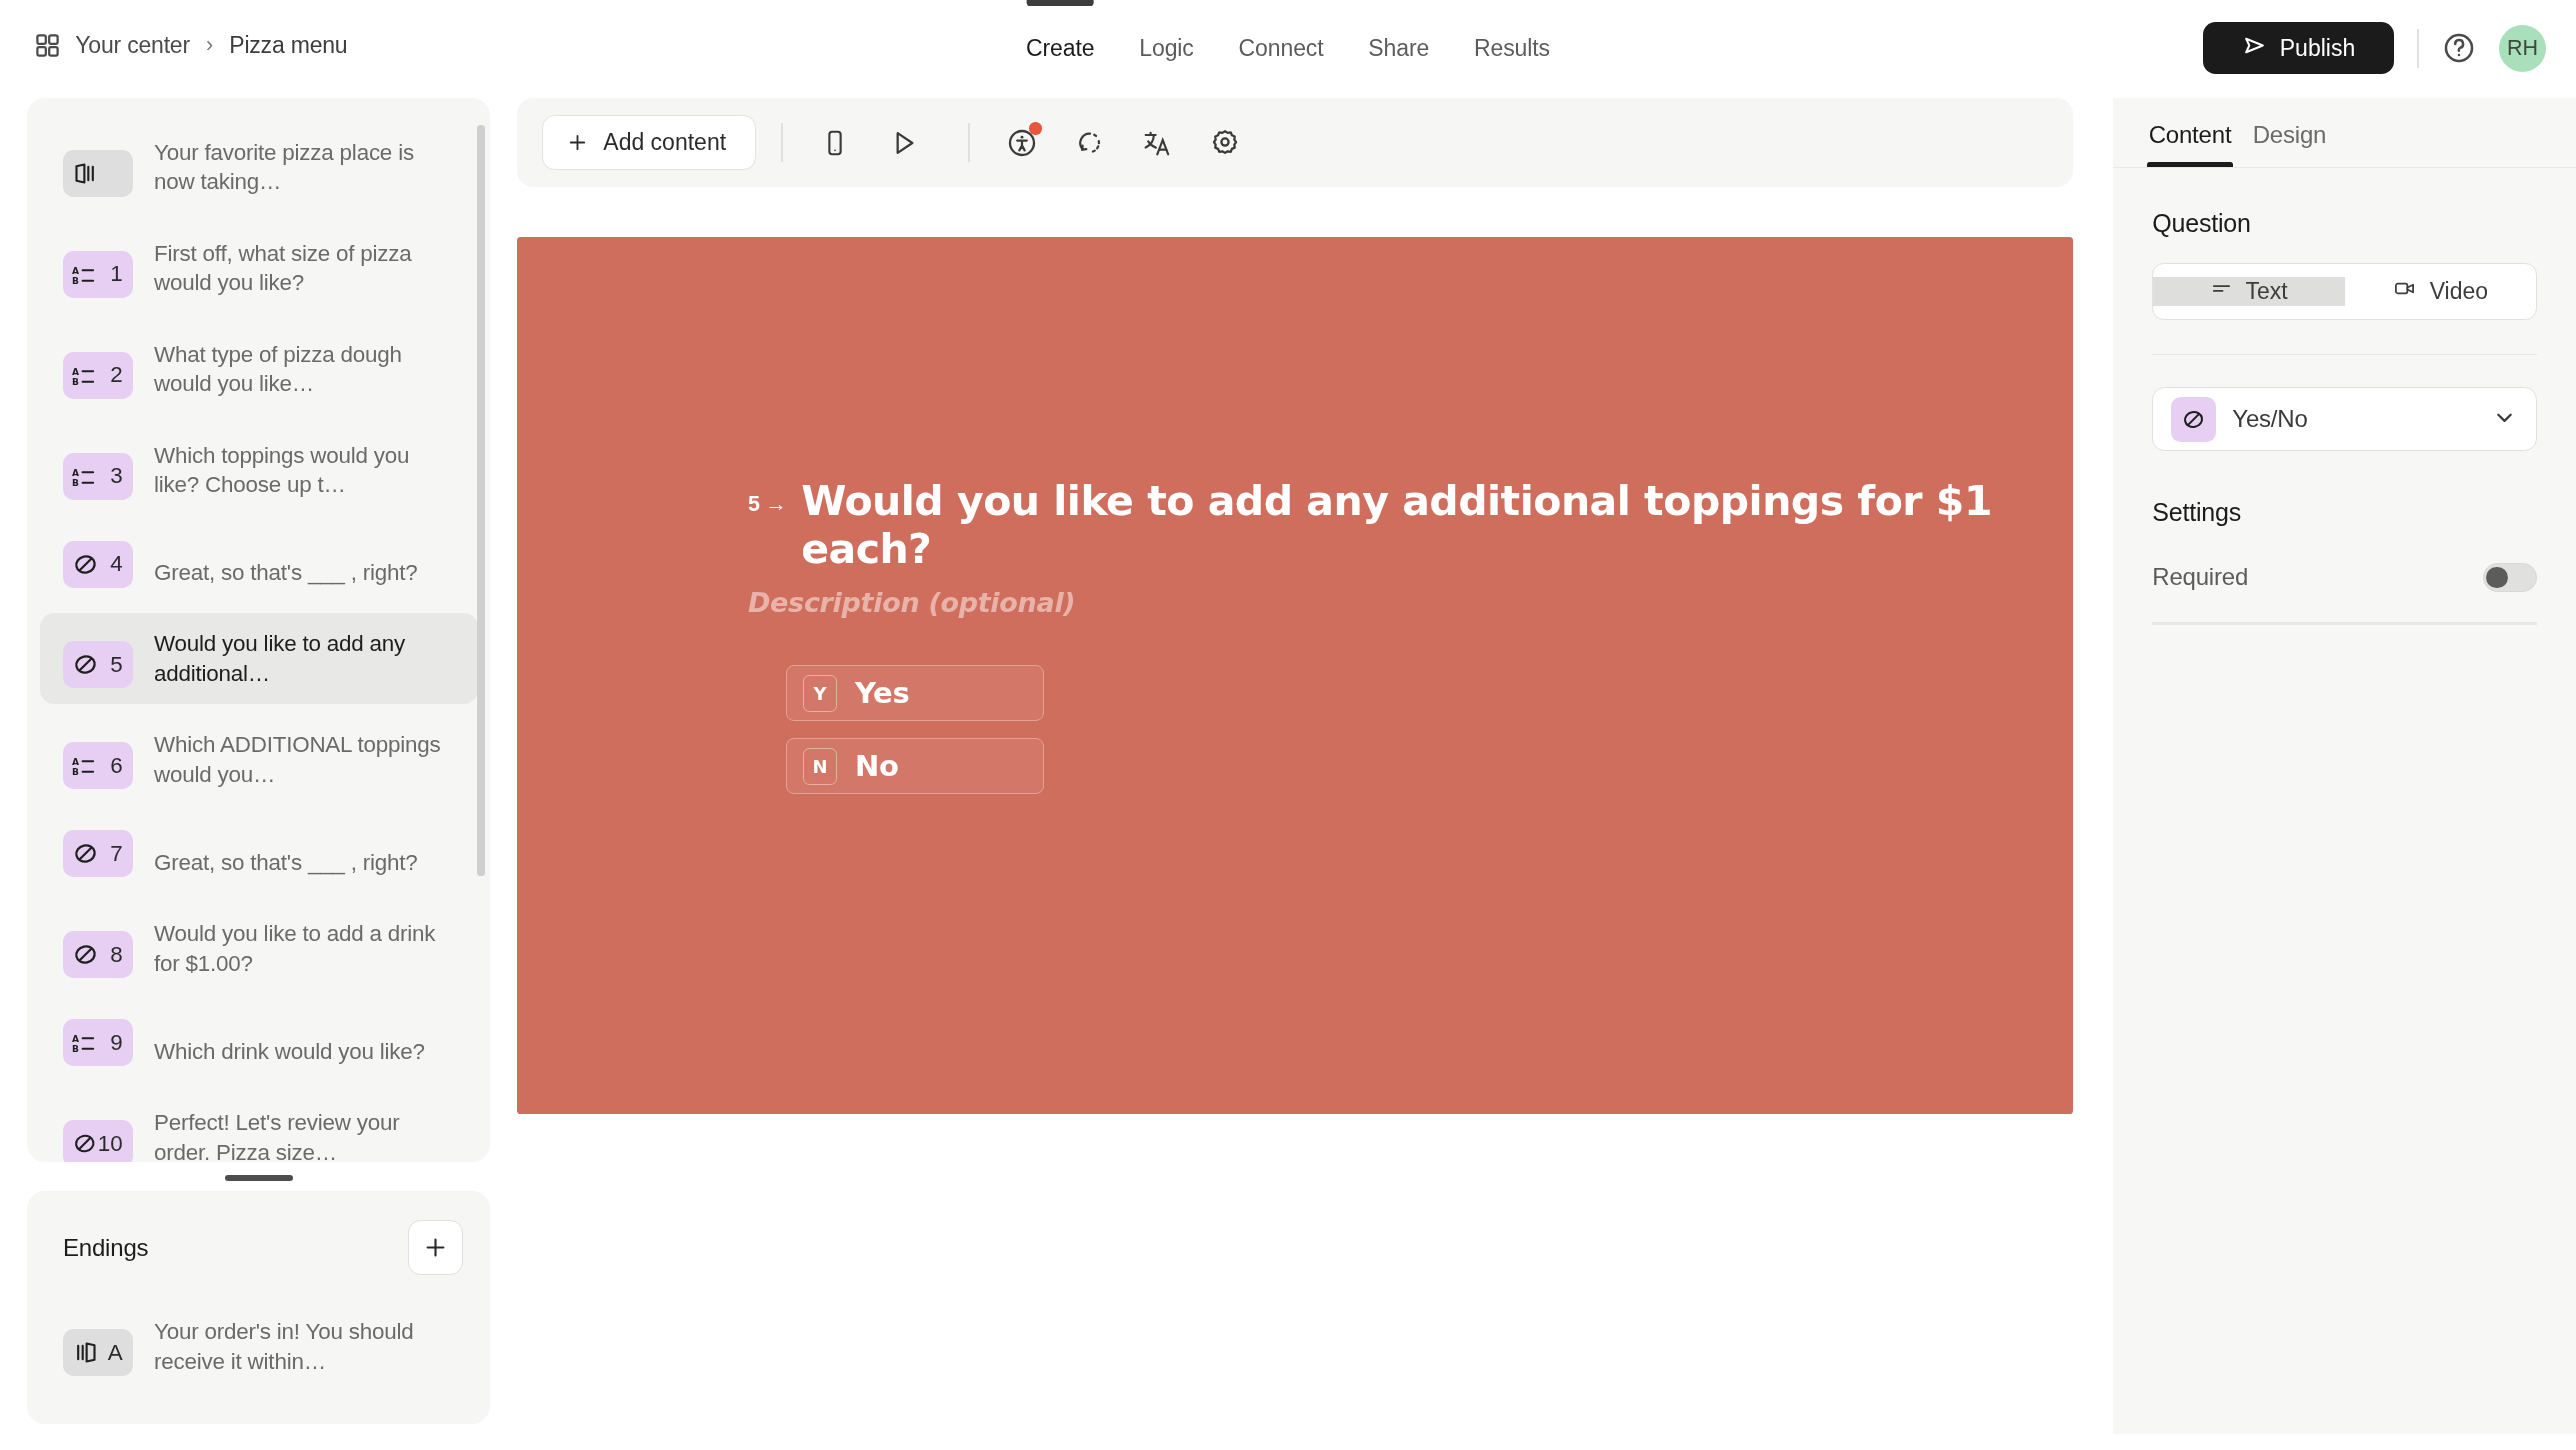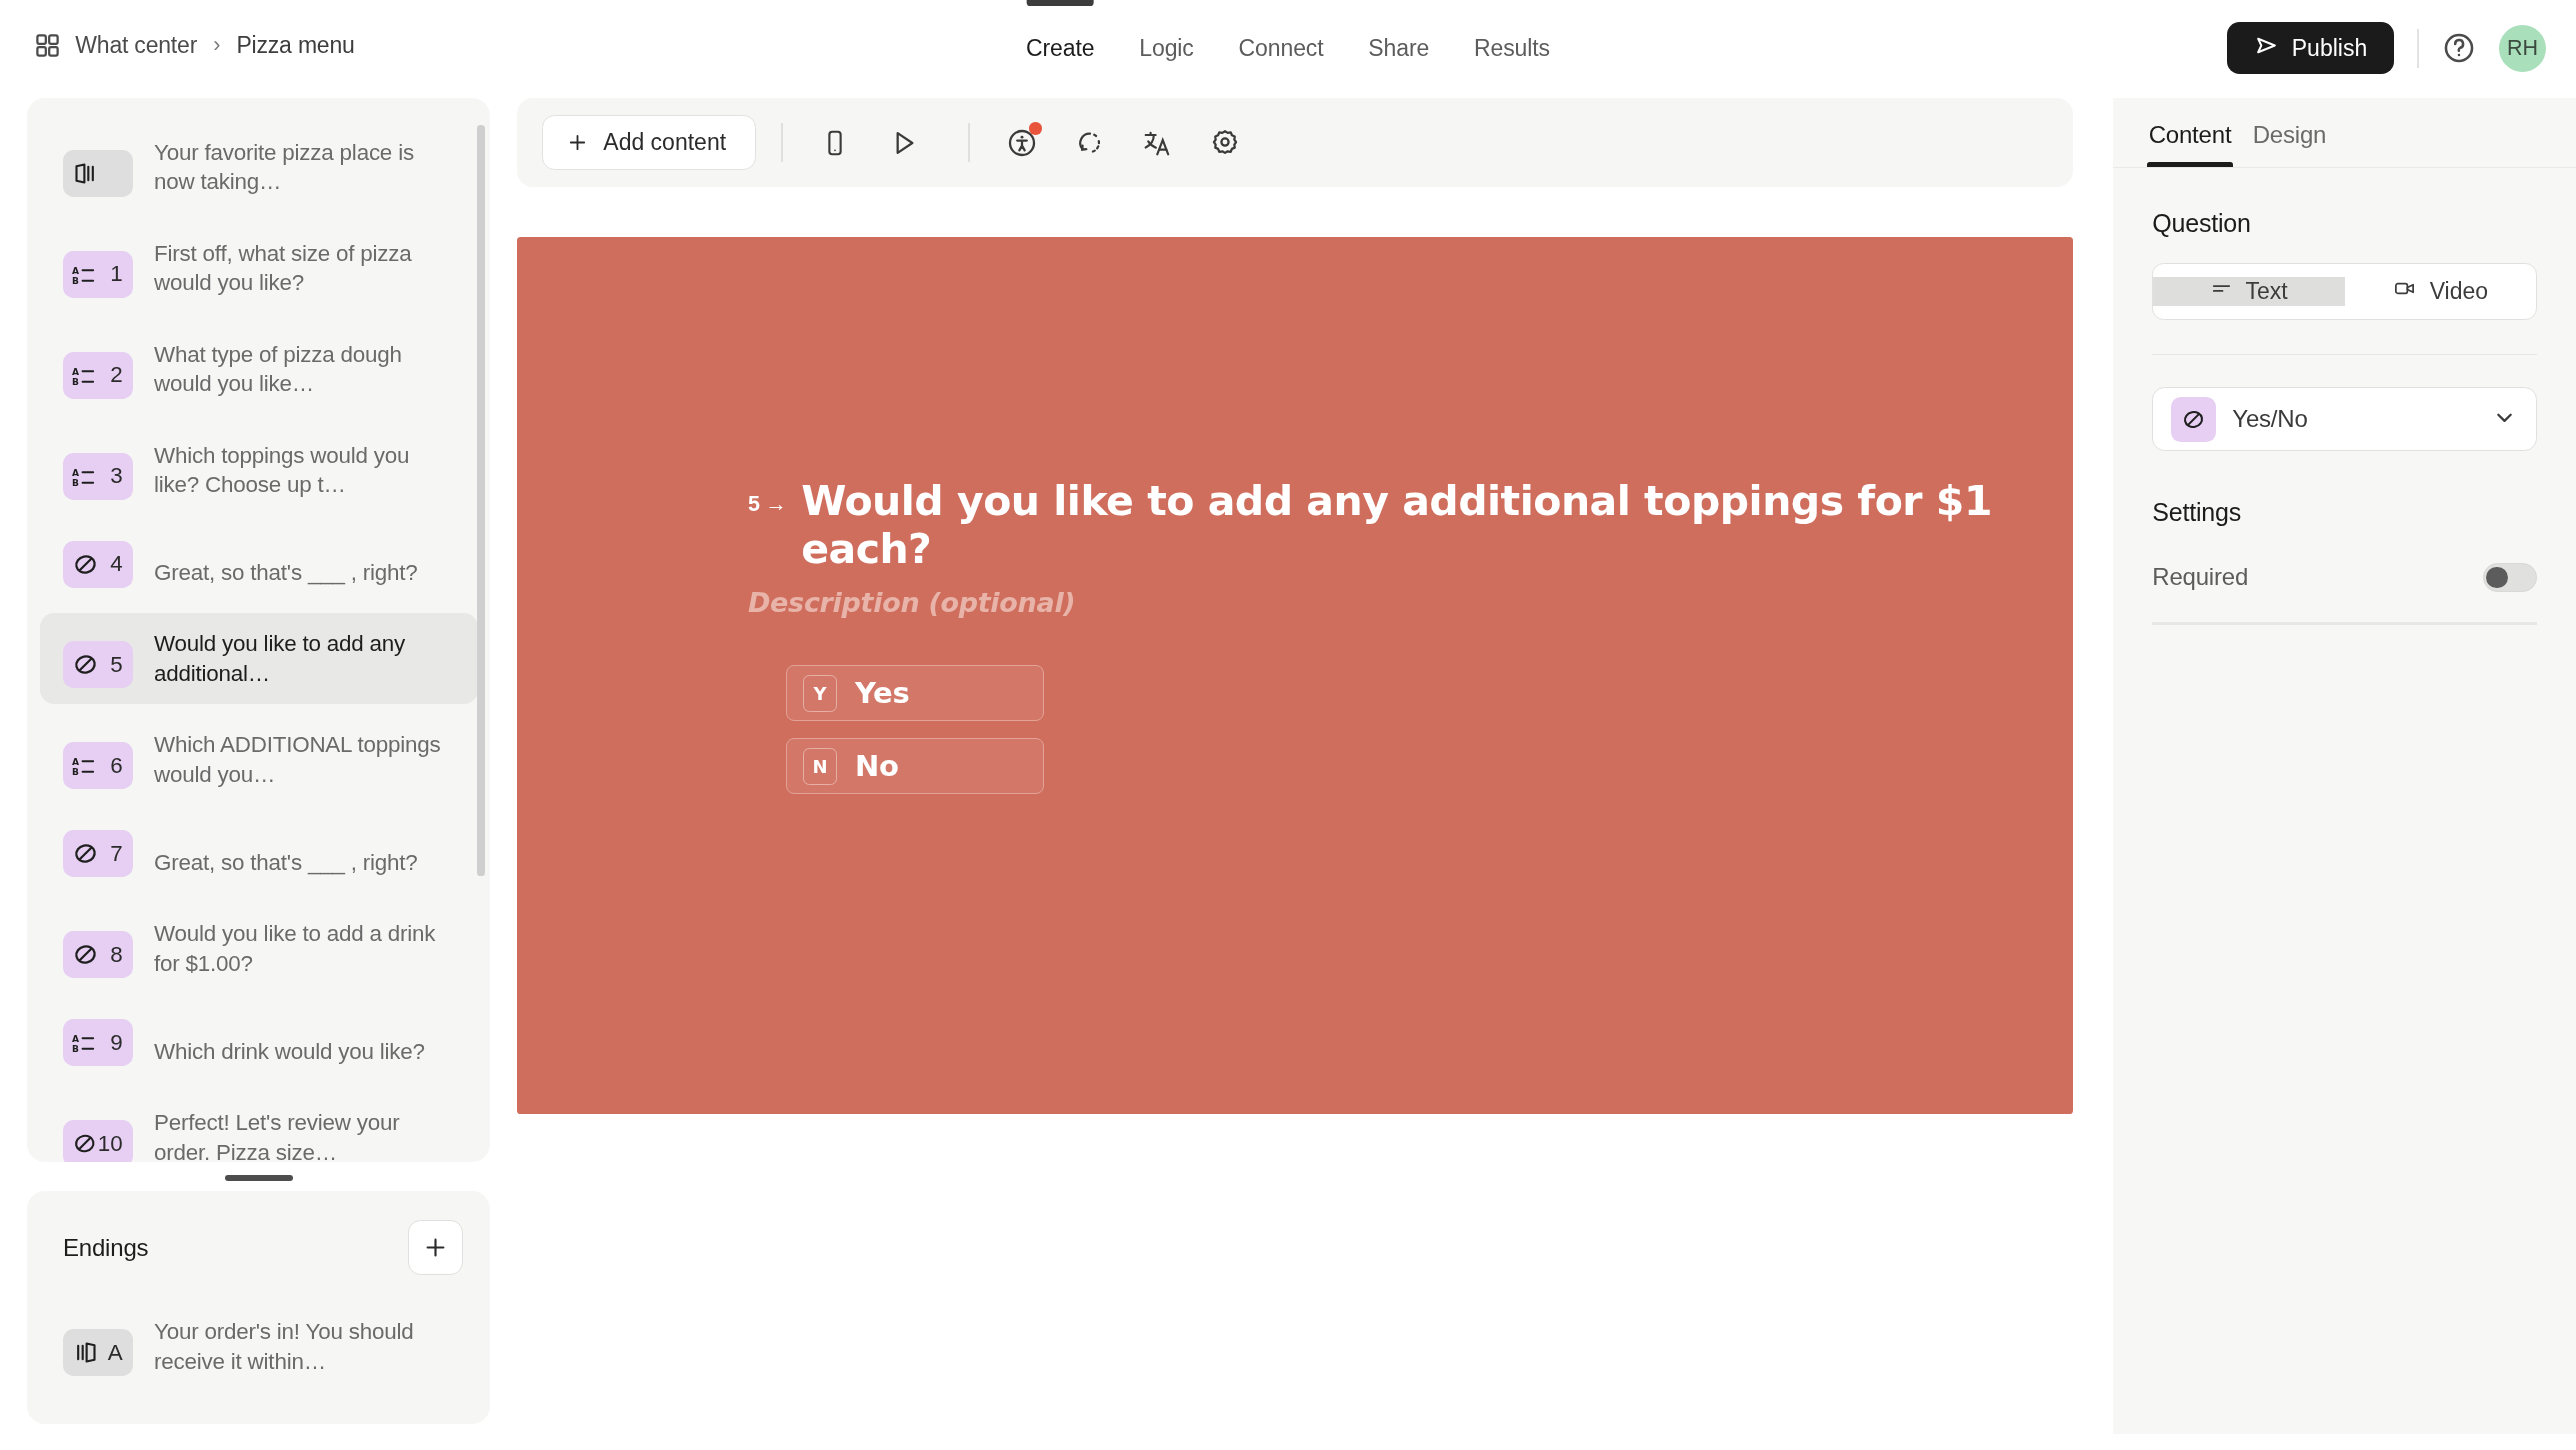--- a/index.html
+++ b/index.html
@@ -45,21 +45,21 @@
     height: 6.3px; background: #3d3d3d; border-radius: 0 0 3.6px 3.6px;
   }
 
   .top-right {
     position: absolute; right: 30px; top: 0; height: 96px;
     display: flex; align-items: center; gap: 23px;
   }
   .publish-btn {
     display: flex; align-items: center; gap: 12.5px;
     background: #1b1b1b; color: #ffffff;
-    border-radius: 12.5px; height: 52px; padding: 0 27px;
+    border-radius: 12.5px; height: 52px; padding: 0 39px;
     font-size: 23px; cursor: pointer; border: none;
     font-family: "Liberation Sans", sans-serif;
   }
   .vdiv { width: 1.8px; height: 39px; background: #e2e2e2; }
   .help-icon { width: 34px; height: 34px; cursor: pointer; display: block; }
   .avatar {
     width: 47px; height: 47px; border-radius: 50%;
     background: #a9e0bb; color: #3c4a40;
     display: flex; align-items: center; justify-content: center;
     font-size: 21.5px; cursor: pointer;
@@ -272,21 +272,21 @@
 <div class="topbar">
   <div class="breadcrumb">
     <span>
       <svg class="grid-icon" viewBox="0 0 24 24" fill="none" stroke="#4b4b4b" stroke-width="2">
         <rect x="3" y="3" width="7.5" height="7.5" rx="1.6"></rect>
         <rect x="13.5" y="3" width="7.5" height="7.5" rx="1.6"></rect>
         <rect x="3" y="13.5" width="7.5" height="7.5" rx="1.6"></rect>
         <rect x="13.5" y="13.5" width="7.5" height="7.5" rx="1.6"></rect>
       </svg>
     </span>
-    <span class="bc-link">What center</span>
+    <span class="bc-link">Your center</span>
     <span class="bc-sep">›</span>
     <span class="bc-current">Pizza menu</span>
   </div>
 
   <div class="tabs">
     <div class="tab active">Create</div>
     <div class="tab">Logic</div>
     <div class="tab">Connect</div>
     <div class="tab">Share</div>
     <div class="tab">Results</div>

